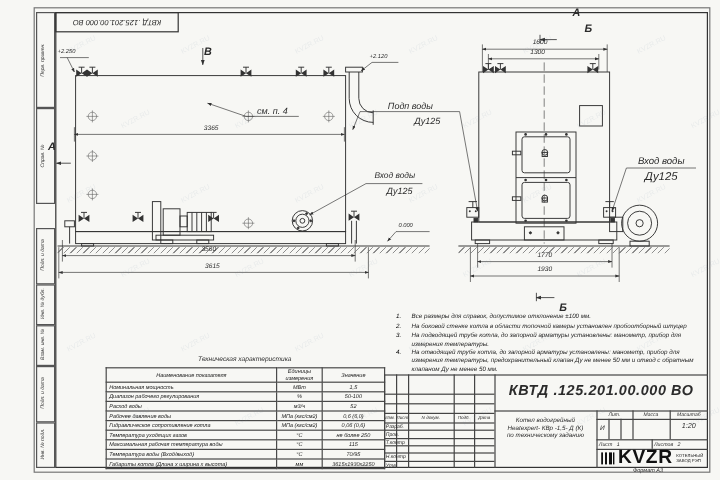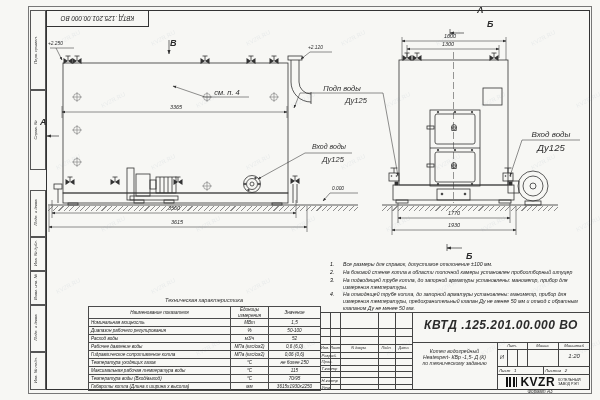--- a/index.html
+++ b/index.html
@@ -425,21 +425,21 @@
       <span>Лист</span>&nbsp;&nbsp;
       <span>1</span>
     </div>
     <div class="t" style="left:545px;top:367.5px;width:44px;font-size:4.4px;">
       <span>Листов</span>&nbsp;&nbsp;
       <span>2</span>
     </div>
 
     <div class="ab" style="left:497px;top:374px;width:93px;height:16px;display:flex;align-items:center;justify-content:center;gap:3px;">
       <div style="width:11px;height:10px;background:repeating-linear-gradient(90deg,#111 0 1.8px,transparent 1.8px 3.4px);"></div>
-      <div style="font-weight:bold;font-size:12px;color:#111;letter-spacing:0.5px;">KVZR</div>
+      <div style="font-weight:bold;font-size:16px;color:#111;letter-spacing:0.5px;">KVZR</div>
       <div style="display:flex;flex-direction:column;justify-content:center;">
         <span style="font-size:3.6px;color:#222;">КОТЕЛЬНЫЙ</span>
         <span style="font-size:3.6px;color:#222;">ЗАВОД РЭП</span>
       </div>
     </div>
   </div>
 
   <div class="t" style="left:500px;top:388.5px;width:80px;font-size:4.6px;text-align:center;">Формат  А3</div>
 
 <span class="wm" style="left: 55px; top: 35px;">KVZR.RU</span>

